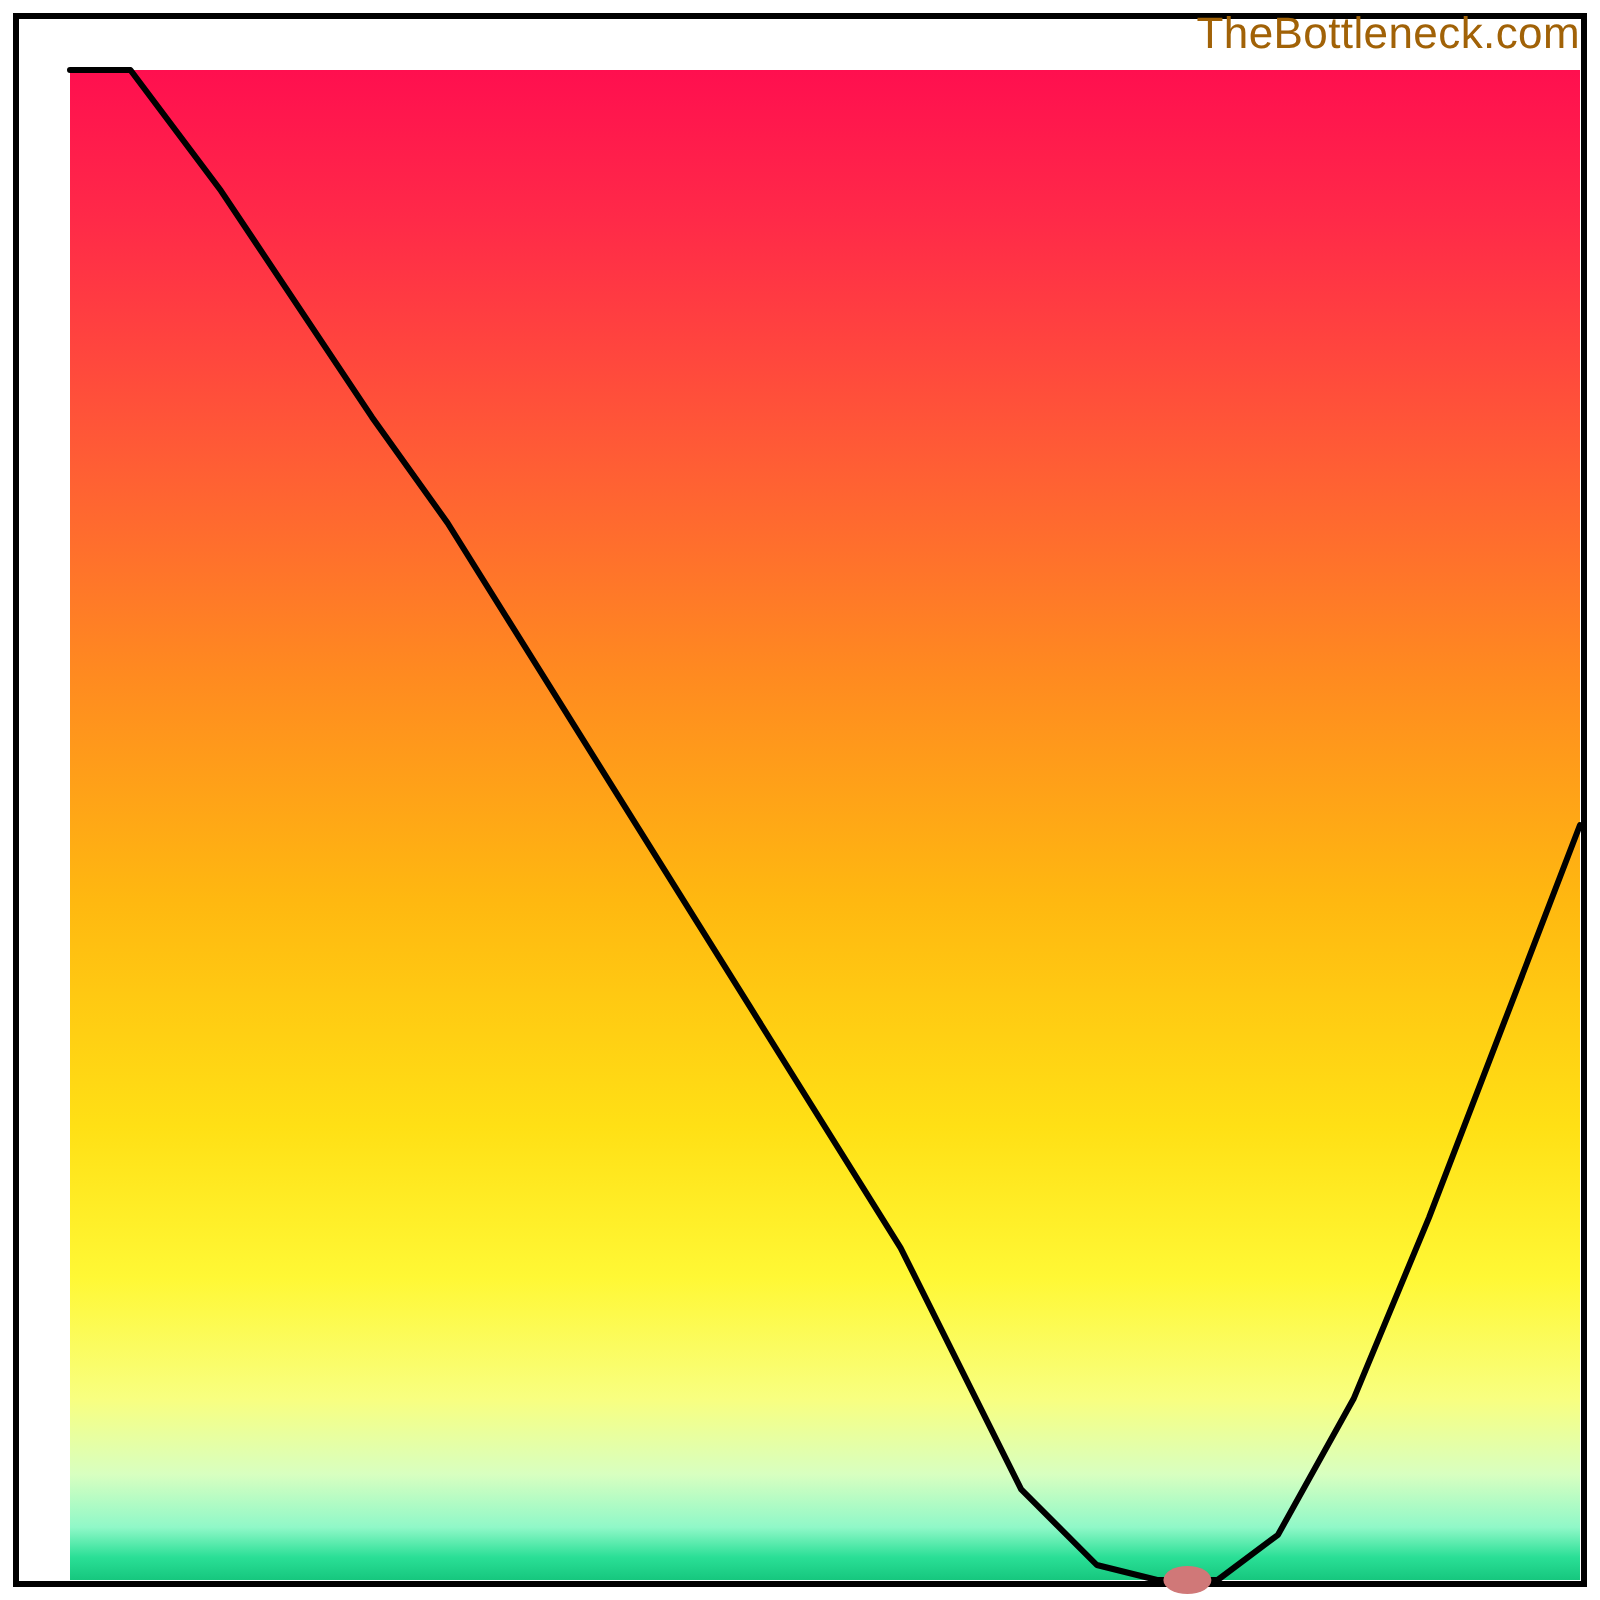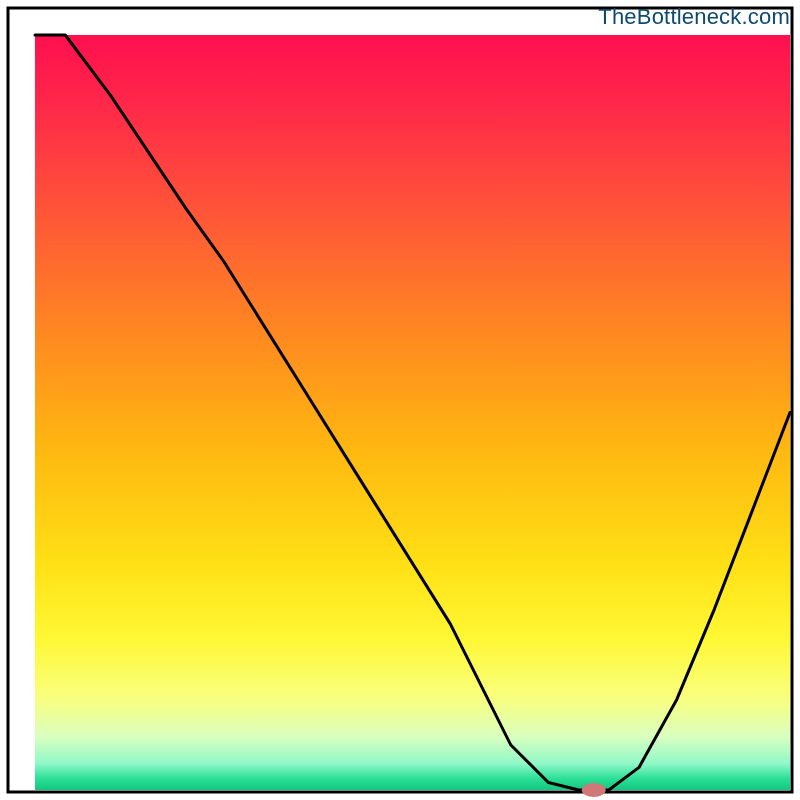--- a/index.html
+++ b/index.html
@@ -14,21 +14,21 @@
     position: relative;
     width: 800px;
     height: 800px;
   }
   .watermark {
     position: absolute;
     top: 4px;
     right: 10px;
     font-size: 22px;
     font-weight: 500;
-    color: #0c4a6e;
+    color: #a16207;
     z-index: 10;
     letter-spacing: 0.2px;
     margin-left: 44px;
   }
   svg {
     display: block;
   }
 </style>
 </head>
 <body>

